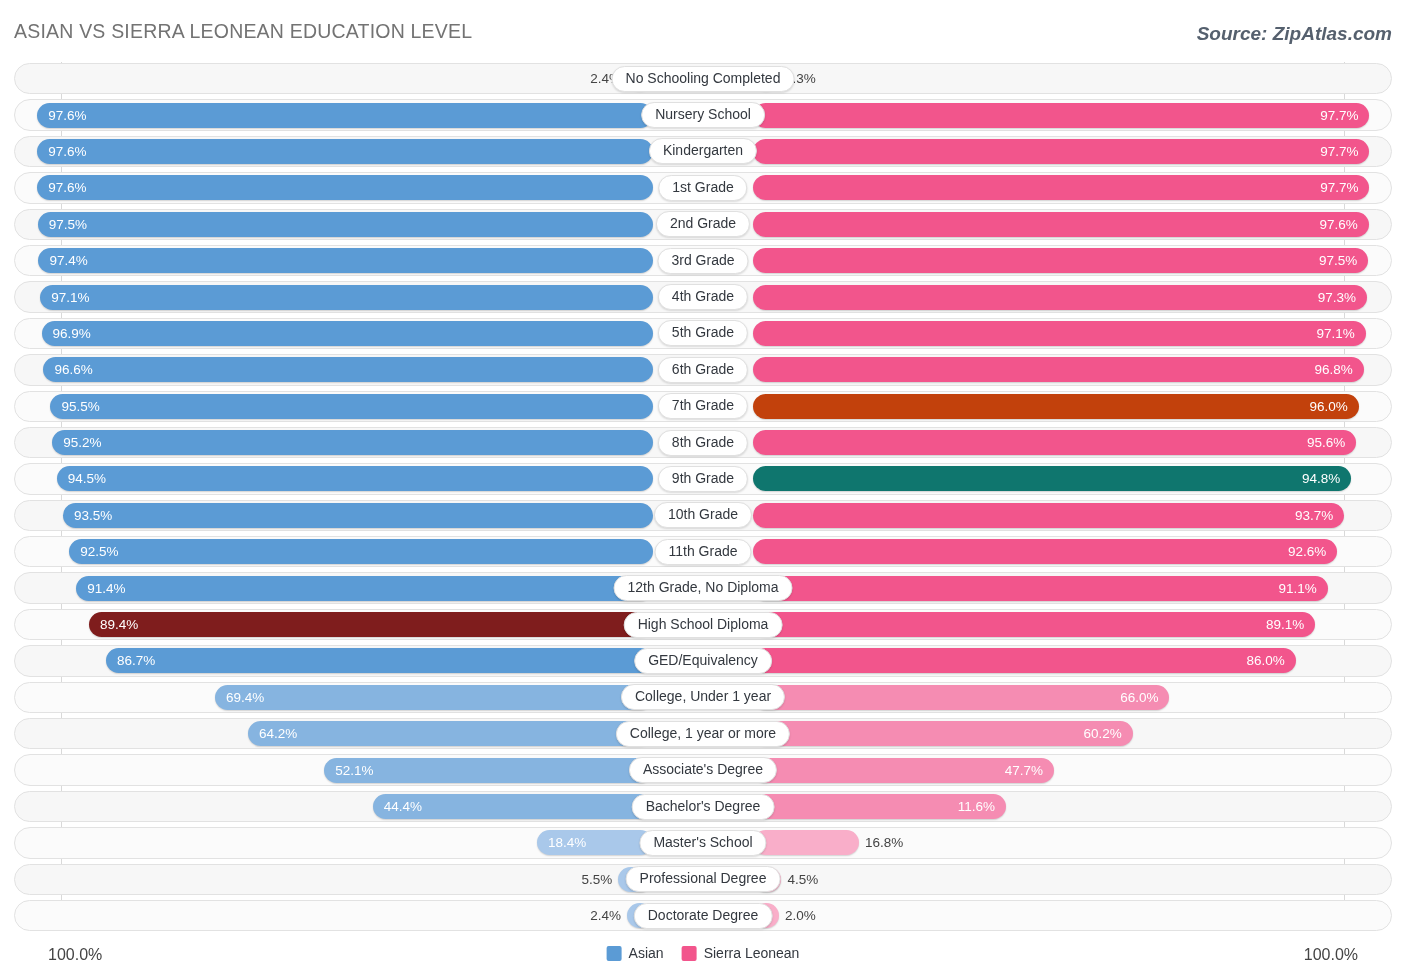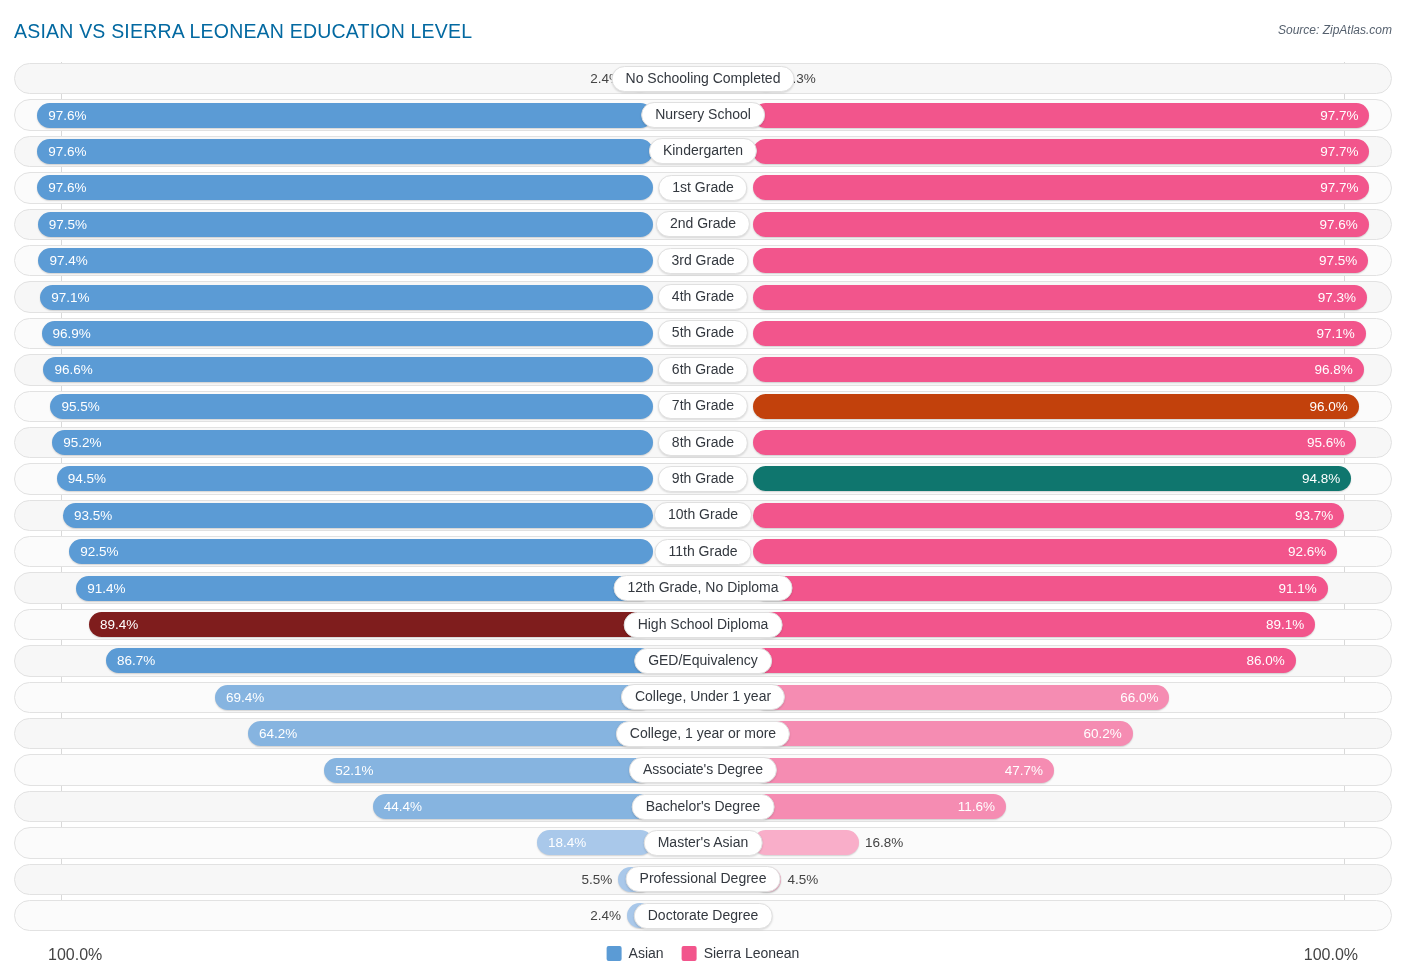--- a/index.html
+++ b/index.html
@@ -29,31 +29,31 @@
     height: 62px;
     padding: 0 14px;
     box-sizing: border-box;
   }
   .chart-title {
     position: absolute;
     left: 14px;
     top: 20px;
     font-size: 19.5px;
     letter-spacing: 0.2px;
-    color: #0369a1;
+    color: #737373;
     font-weight: 400;
     white-space: nowrap;
   }
   .source {
     position: absolute;
     right: 14px;
     top: 23px;
-    font-size: 12px;
+    font-size: 19px;
     font-style: italic;
-    font-weight: normal;
+    font-weight: bold;
     color: #55606e;
     white-space: nowrap;
   }
 
   
   .chart {
     position: relative;
     margin: 0 14px;
     height: 868px;
   }
@@ -507,39 +507,43 @@
           <div class="track"></div>
           <div class="half left">
             <div class="bar left" style="width: 116.104px; background: rgb(169, 200, 234);">
               <span class="inbar">18.4%</span>
             </div>
           </div>
           <div class="half right">
             <div class="bar right" style="width: 106.008px; background: rgb(249, 174, 201);"></div>
             <span class="outval right">16.8%</span>
           </div>
-          <div class="center-label">Master's Asian</div>
+          <div class="center-label">Master's School</div>
         </div>
         <div class="row">
           <div class="track"></div>
           <div class="half left">
             <span class="outval left">5.5%</span>
             <div class="bar left" style="width: 34.705px; background: rgb(169, 200, 234);"></div>
           </div>
           <div class="half right">
             <div class="bar right" style="width: 28.395px; background: rgb(249, 174, 201);"></div>
             <span class="outval right">4.5%</span>
           </div>
           <div class="center-label">Professional Degree</div>
         </div>
         <div class="row alt">
           <div class="track"></div>
           <div class="half left">
             <span class="outval left">2.4%</span>
             <div class="bar left" style="width: 26px; background: rgb(169, 200, 234);"></div>
+          </div>
+          <div class="half right">
+            <div class="bar right" style="width: 26px; background: rgb(249, 174, 201);"></div>
+            <span class="outval right">2.0%</span>
           </div>
           <div class="center-label">Doctorate Degree</div>
         </div>
       </div>
   </div>
 
   <div class="footer">
     <div class="axis-left">100.0%</div>
     <div class="legend" id="legend">
         <div class="legend-item">

